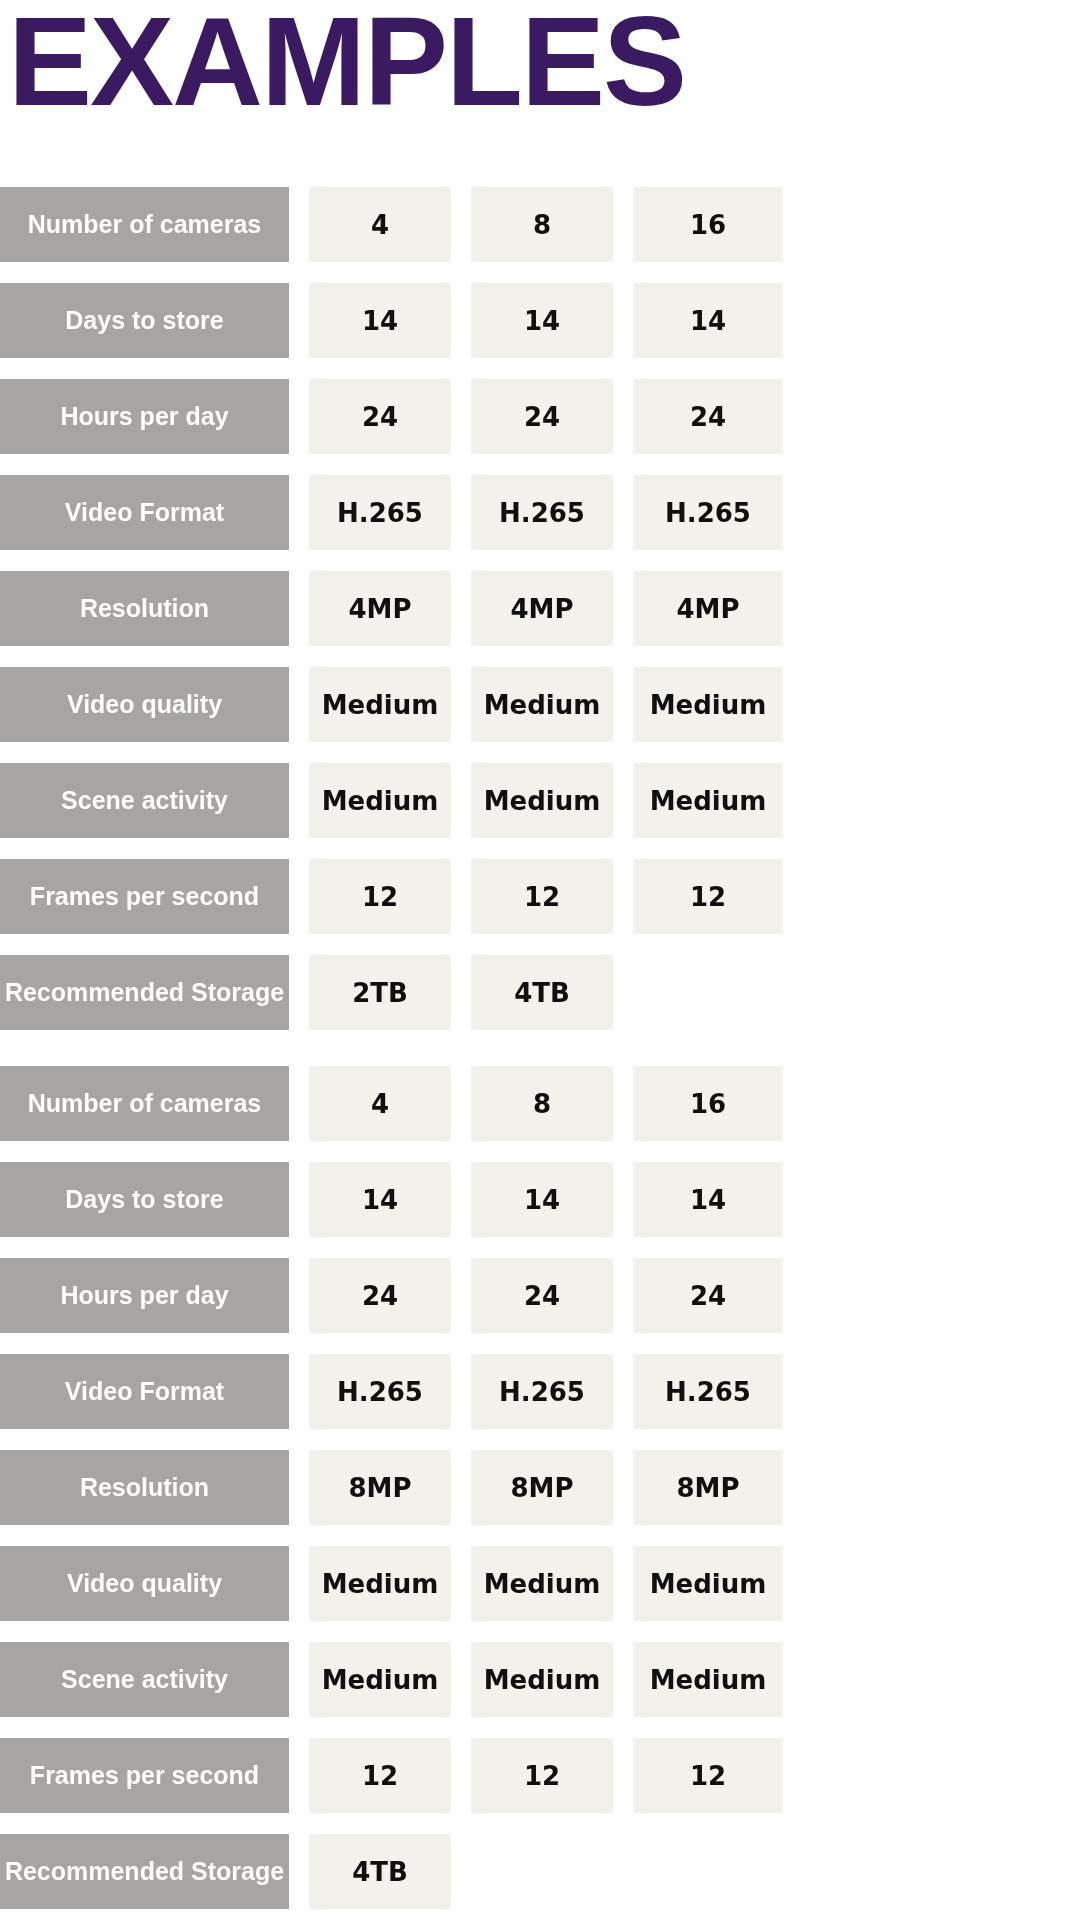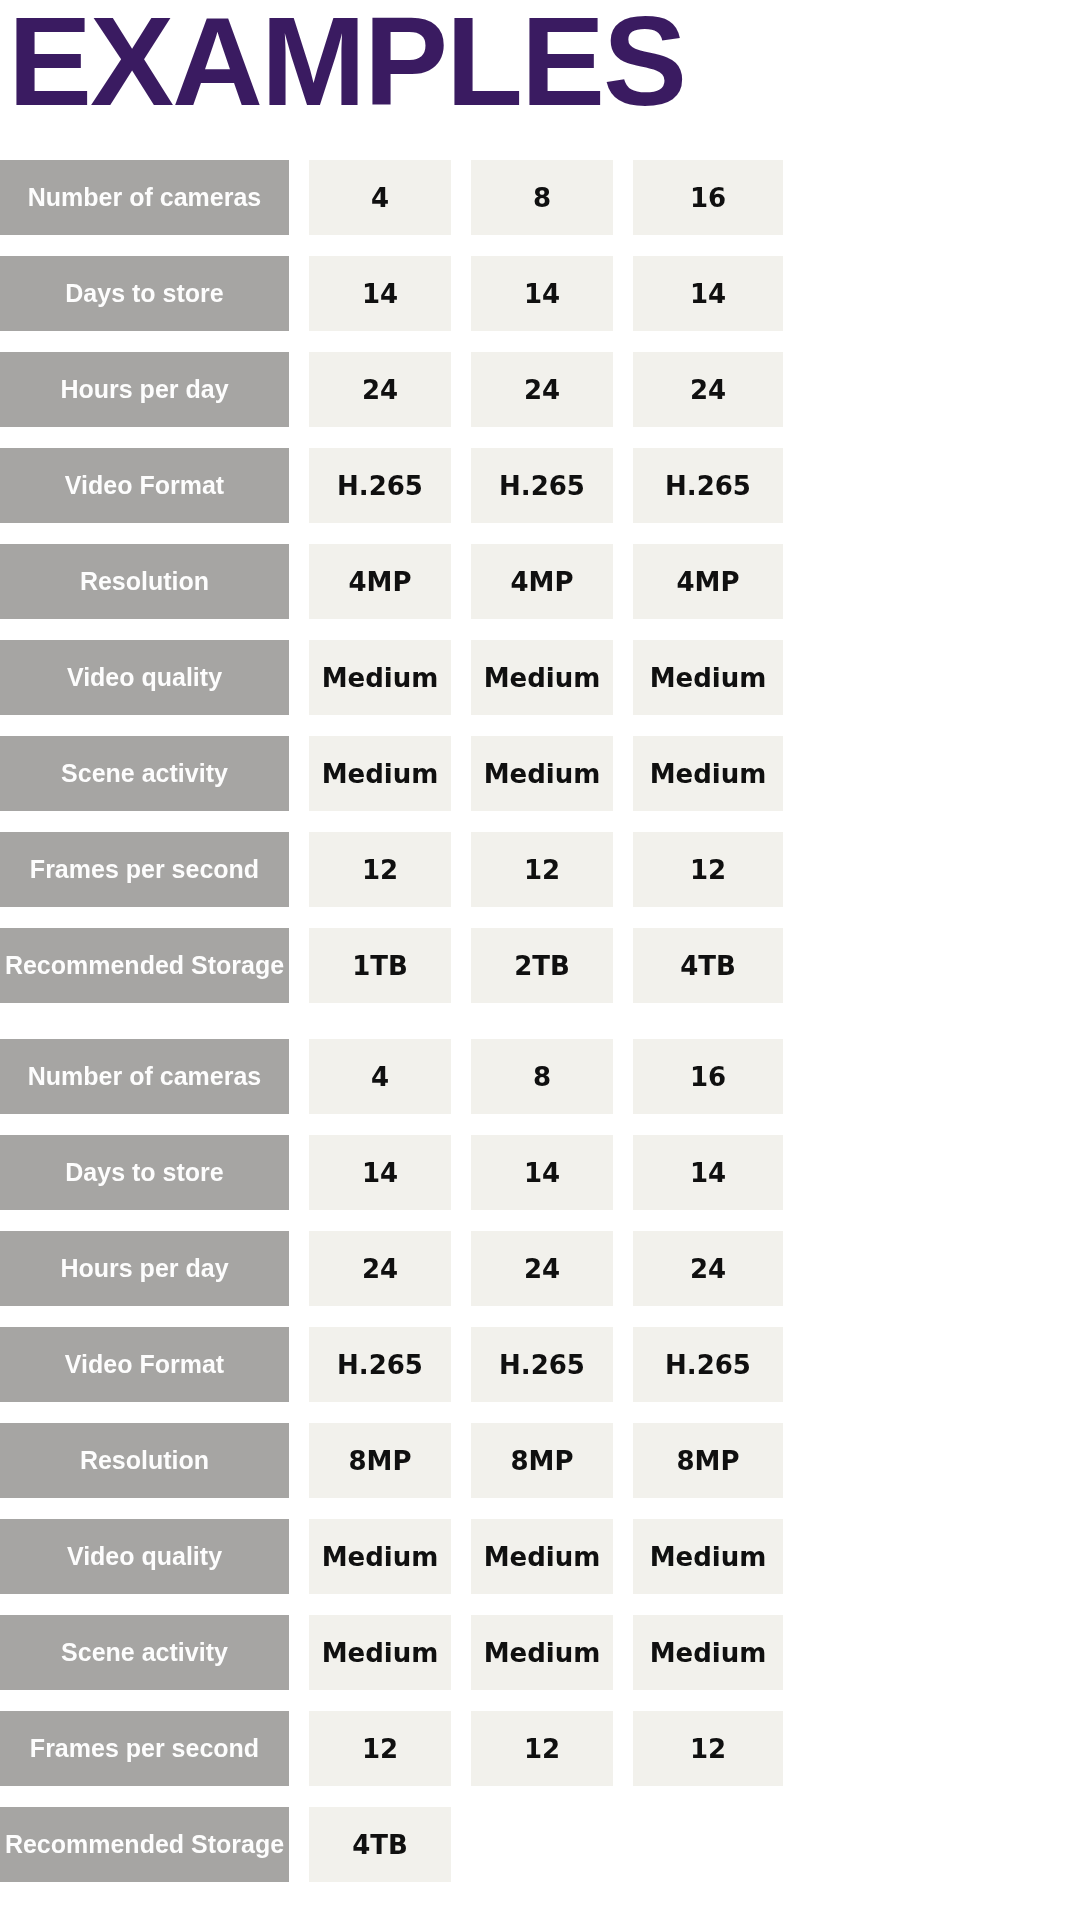--- a/index.html
+++ b/index.html
@@ -28,20 +28,21 @@
     color: var(--title-color, #3a1b61);
   }
   .storage-table {
     position: absolute;
     left: 0;
     display: grid;
     grid-template-columns: 289px 142px 142px 150px;
     column-gap: 20px;
     row-gap: 21px;
     grid-auto-rows: 75px;
+    margin-top: 27px;
   }
   .storage-table.first  { top: 160px; }
   .storage-table.second { top: 1039px; }
   .cell {
     display: flex;
     align-items: center;
     justify-content: center;
     text-align: center;
   }
   .label-cell {
@@ -92,21 +93,20 @@
       <div class="cell value-cell">Medium</div>
       <div class="cell label-cell">Scene activity</div>
       <div class="cell value-cell">Medium</div>
       <div class="cell value-cell">Medium</div>
       <div class="cell value-cell">Medium</div>
       <div class="cell label-cell">Frames per second</div>
       <div class="cell value-cell">12</div>
       <div class="cell value-cell">12</div>
       <div class="cell value-cell">12</div>
       <div class="cell label-cell">Recommended Storage</div>
-      <div class="cell value-cell">1TB</div>
       <div class="cell value-cell">2TB</div>
       <div class="cell value-cell">4TB</div>
     </section>
 
   <section class="storage-table second" id="table-1">
       <div class="cell label-cell">Number of cameras</div>
       <div class="cell value-cell">4</div>
       <div class="cell value-cell">8</div>
       <div class="cell value-cell">16</div>
       <div class="cell label-cell">Days to store</div>

